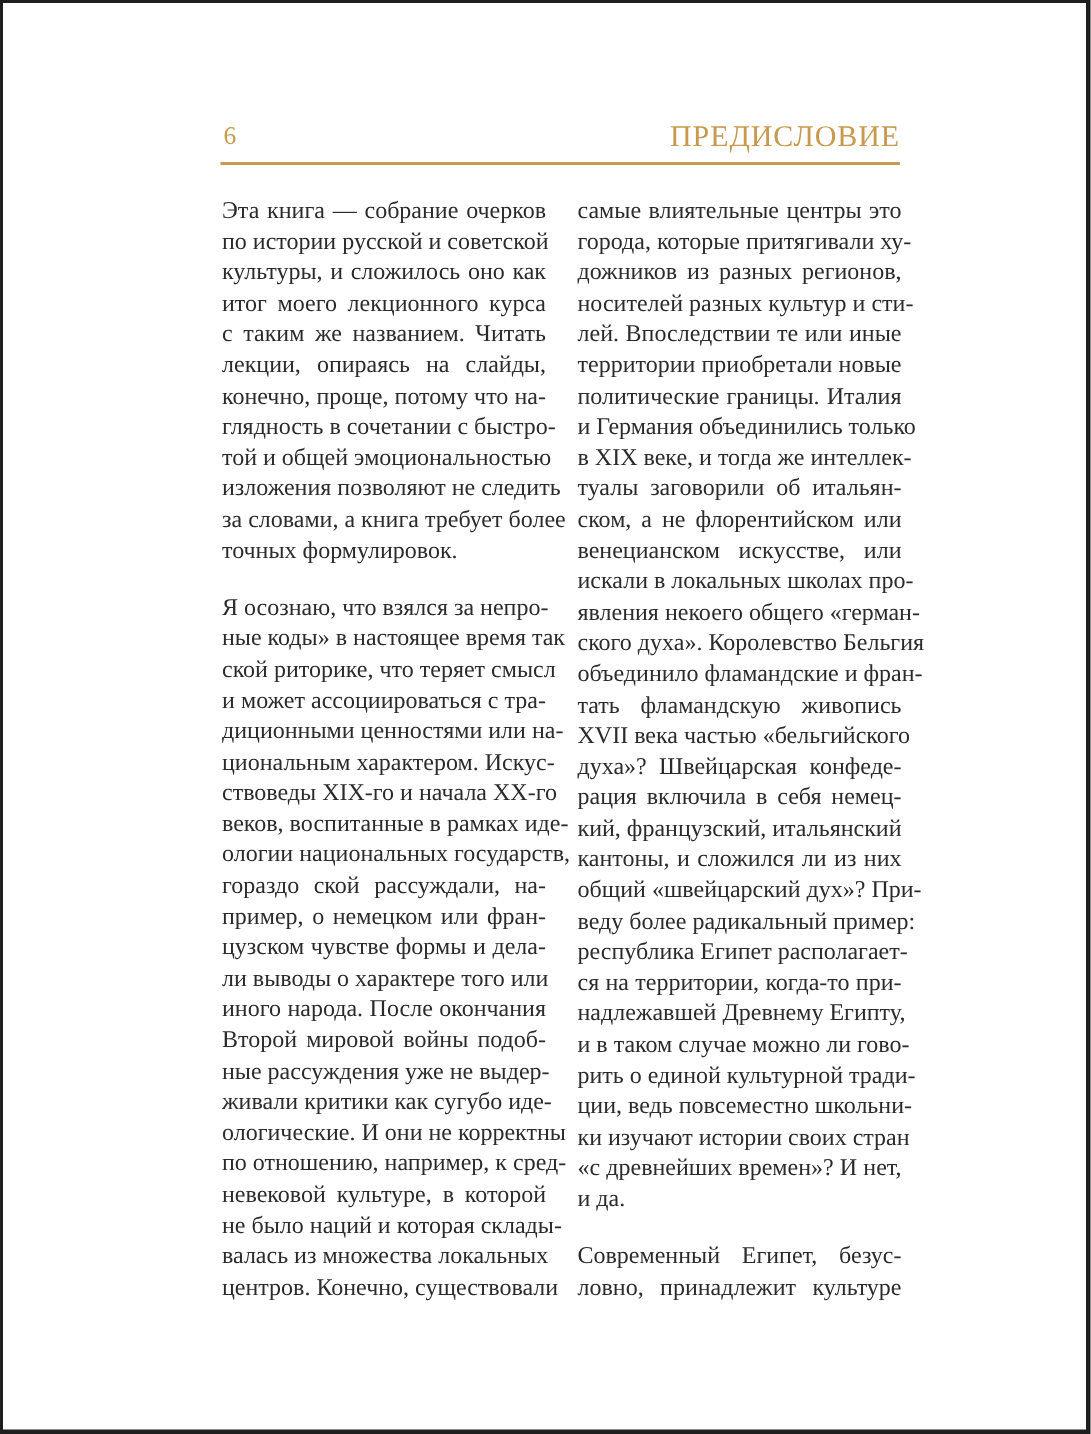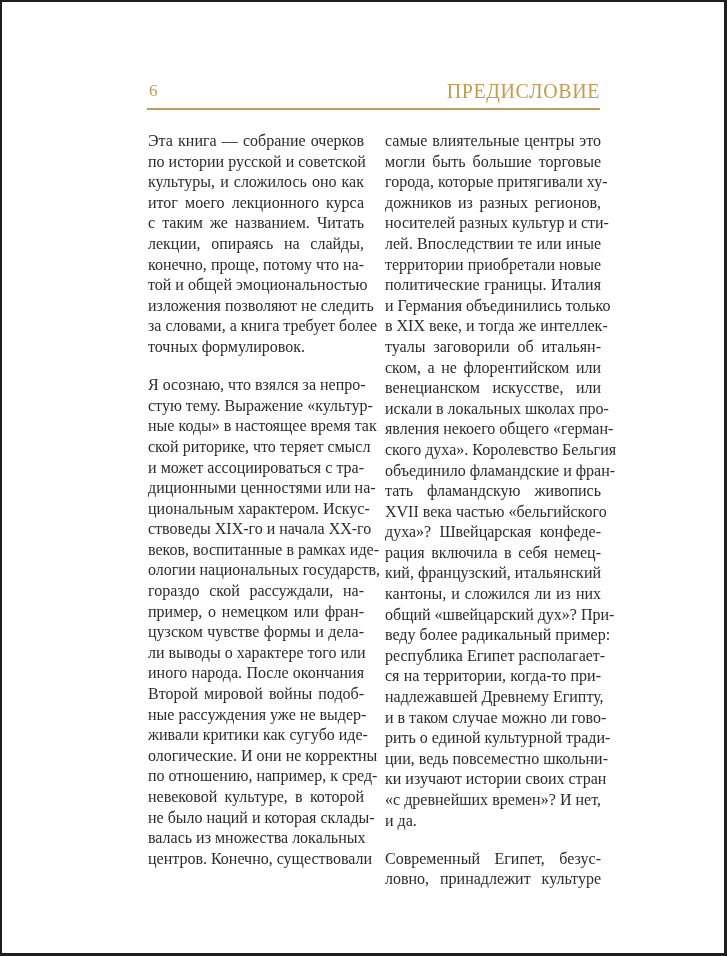--- a/index.html
+++ b/index.html
@@ -95,28 +95,28 @@
 
   <div class="column col-left" id="col-left">
       <div class="para">
         <span class="line">Эта книга — собрание очерков</span>
         <span class="line">по истории русской и советской</span>
         <span class="line">культуры, и сложилось оно как</span>
         <span class="line">итог моего лекционного курса</span>
         <span class="line">с таким же названием. Читать</span>
         <span class="line">лекции, опираясь на слайды,</span>
         <span class="line">конечно, проще, потому что на-</span>
+        <span class="line">глядность в сочетании с быстро-</span>
         <span class="line">той и общей эмоциональностью</span>
         <span class="line">изложения позволяют не следить</span>
         <span class="line">за словами, а книга требует более</span>
         <span class="line last">точных формулировок.</span>
       </div>
       <div class="para">
         <span class="line">Я осознаю, что взялся за непро-</span>
-        <span class="line">стую тему. Выражение «культур-</span>
         <span class="line">ные коды» в настоящее время так</span>
         <span class="line">ской риторике, что теряет смысл</span>
         <span class="line">и может ассоциироваться с тра-</span>
         <span class="line">диционными ценностями или на-</span>
         <span class="line">циональным характером. Искус-</span>
         <span class="line">ствоведы XIX-го и начала XX-го</span>
         <span class="line">веков, воспитанные в рамках иде-</span>
         <span class="line">ологии национальных государств,</span>
         <span class="line">гораздо ской рассуждали, на-</span>
         <span class="line">пример, о немецком или фран-</span>
@@ -130,21 +130,20 @@
         <span class="line">по отношению, например, к сред-</span>
         <span class="line">невековой культуре, в которой</span>
         <span class="line">не было наций и которая склады-</span>
         <span class="line">валась из множества локальных</span>
         <span class="line last">центров. Конечно, существовали</span>
       </div>
     </div>
   <div class="column col-right" id="col-right">
       <div class="para">
         <span class="line">самые влиятельные центры это</span>
-        <span class="line">могли быть большие торговые</span>
         <span class="line">города, которые притягивали ху-</span>
         <span class="line">дожников из разных регионов,</span>
         <span class="line">носителей разных культур и сти-</span>
         <span class="line">лей. Впоследствии те или иные</span>
         <span class="line">территории приобретали новые</span>
         <span class="line">политические границы. Италия</span>
         <span class="line">и Германия объединились только</span>
         <span class="line">в XIX веке, и тогда же интеллек-</span>
         <span class="line">туалы заговорили об итальян-</span>
         <span class="line">ском, а не флорентийском или</span>

